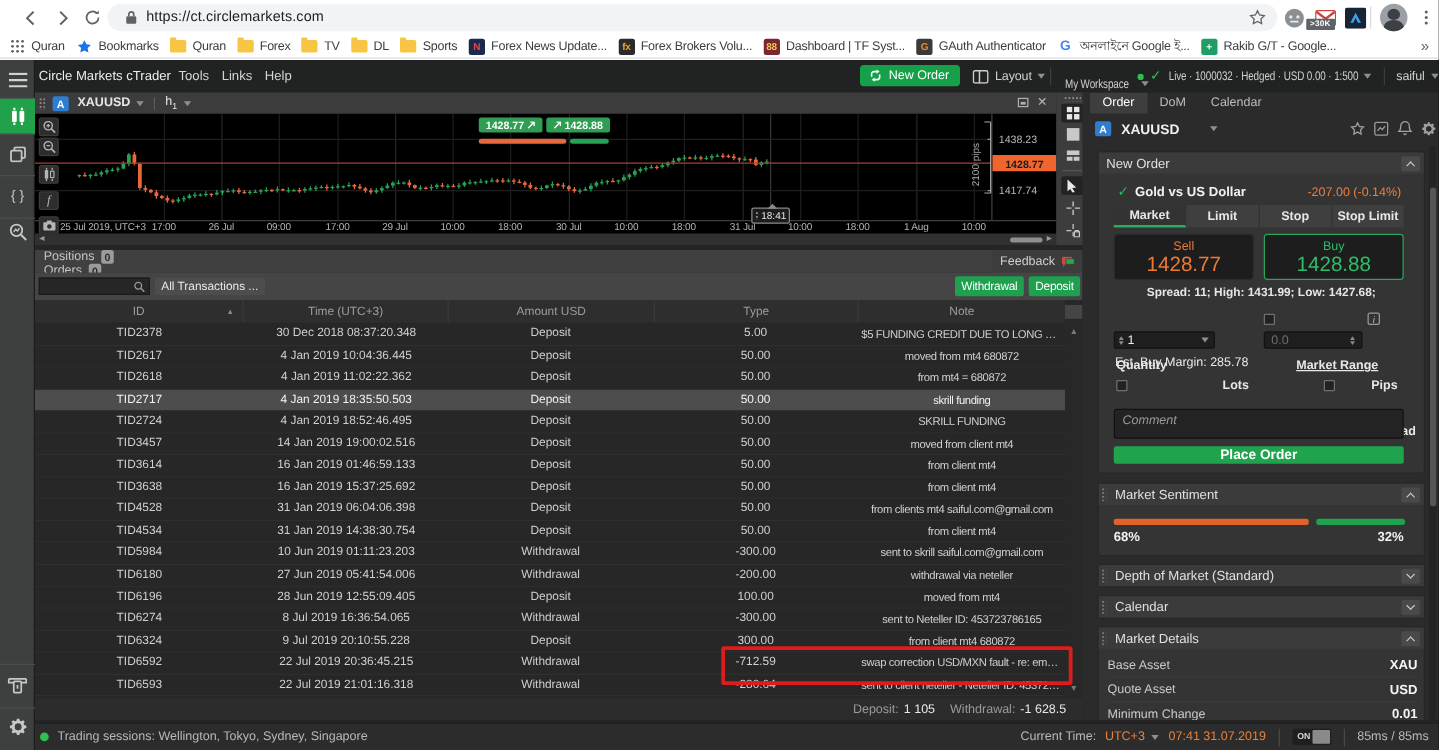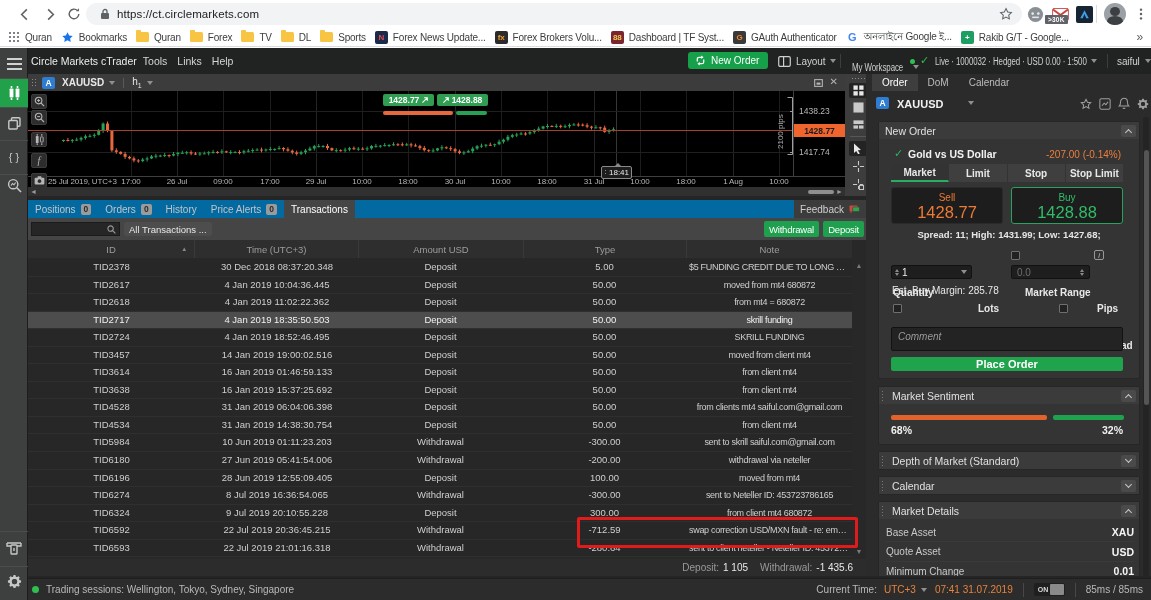--- a/index.html
+++ b/index.html
@@ -85,21 +85,21 @@
   .hscroll{position:absolute;left:0;top:113px;width:817px;height:9px;background:#303030;
            display:flex;align-items:center;color:#9a9a9a;}
   .hthumb{position:absolute;left:780px;top:2.5px;width:26px;height:4px;background:#8f8f8f;border-radius:2px;}
   .side-toolbar{position:absolute;left:845px;top:74px;width:26px;height:122px;background:#3d3d3d;
                 display:flex;flex-direction:column;align-items:center;color:#c9c9c9;}
   .stb-btn{width:18px;height:15px;border-radius:2px;display:flex;align-items:center;justify-content:center;margin-top:2px;}
   .stb-active{background:#232323;}
 
   
   .bpanel{position:absolute;left:28px;top:200px;width:838px;height:376px;background:#282828;}
-  .btabs{position:absolute;left:0;top:0;width:838px;height:18px;background:#0369a1;display:flex;align-items:stretch;}
+  .btabs{position:absolute;left:0;top:0;width:838px;height:18px;background:#404040;display:flex;align-items:stretch;flex-direction:column;}
   .btab{display:flex;align-items:center;padding:0 7px;color:#c4c4c4;font-size:10px;gap:5px;}
   .btab .badge{background:#9b9b9b;color:#2b2b2b;font-size:8.5px;font-weight:700;border-radius:2px;
                padding:0.5px 3px;line-height:10px;}
   .btab.active{background:#454545;color:#fff;}
   .feedback{position:absolute;right:0;top:0;height:18px;background:#3c3c3c;display:flex;align-items:center;
             color:#cfcfcf;font-size:10px;padding:0 6px;gap:5px;}
   .btoolbar{position:absolute;left:0;top:18px;width:838px;height:22px;background:#454545;
             display:flex;align-items:center;}
   .search-inp{position:absolute;left:3px;top:4px;width:89px;height:14px;background:#262626;
               border:1px solid #1b1b1b;display:flex;align-items:center;justify-content:flex-end;padding-right:3px;}
@@ -1045,21 +1045,21 @@
           <div class="td" data-name="cell-note" style="width: 165px;">sent to client neteller - Neteller ID: 4537237…</div>
         </div>
       </div>
     <div class="vscroll-ar" style="top:62px;" data-name="table-scroll-up-icon">▲</div>
     <div class="vscroll-ar" style="top:348px;" data-name="table-scroll-down-icon">▼</div>
     <div class="tfoot" data-name="transactions-summary">
       <span>Deposit:</span>
         <b>1 105</b>
       <span style="width:4px;"></span>
       <span>Withdrawal:</span>
-        <b>-1 435.6</b>
+        <b>-1 628.5</b>
     </div>
   </div>
 
   <div class="rpanel" data-name="order-panel">
     <div class="rtabs" id="right-tabs" data-name="order-panel-tabs">
         <div class="rtab active" data-name="panel-tab-order">Order</div>
         <div class="rtab" data-name="panel-tab-dom">DoM</div>
         <div class="rtab" data-name="panel-tab-calendar">Calendar</div>
       </div>
     <div class="sym-row" data-name="symbol-row">
@@ -1112,21 +1112,21 @@
           <div class="lab sell-c">Sell</div>
           <div class="prc sell-c">1428.77</div>
         </div>
         <div class="pbtn" style="left:132px;top:48px;border-color:#27a35b;" data-name="buy-button">
           <div class="lab buy-c">Buy</div>
           <div class="prc buy-c">1428.88</div>
         </div>
         <div style="position:absolute;left:0;top:90px;width:100%;text-align:center;color:#e6e6e6;font-size:9.5px;font-weight:700;" data-name="spread-info">Spread: 11; High: 1431.99; Low: 1427.68;</div>
         <span class="blabel" style="left:14px;top:112px;" data-name="quantity-label">Quantity</span>
         <span class="cbox" style="left:132px;top:112px;" data-name="market-range-checkbox"></span>
-        <span class="blabel" style="left:146px;top:112px;" data-name="market-range-label">Market Range</span>
+        <span class="blabel" style="left:158px;top:112px;text-decoration:underline;" data-name="market-range-label">Market Range</span>
         <span style="position:absolute;left:215px;top:111px;width:10px;height:10px;border:1px solid #999;border-radius:2px;color:#bbb;font-size:7.5px;font-style:italic;text-align:center;line-height:9px;" data-name="info-icon">i</span>
         <div class="inp" style="left:12px;top:126px;width:81px;" data-name="quantity-input">
           <span class="stepper" data-name="stepper-arrows">
               <i class="u"></i>
               <i class="d"></i>
             </span>
           <span>1</span>
           <span class="caret" style="position:absolute;right:4px;" data-name="chevron-down-icon"></span>
         </div>
         <span class="blabel" style="left:99px;top:128px;" data-name="lots-label">Lots</span>

